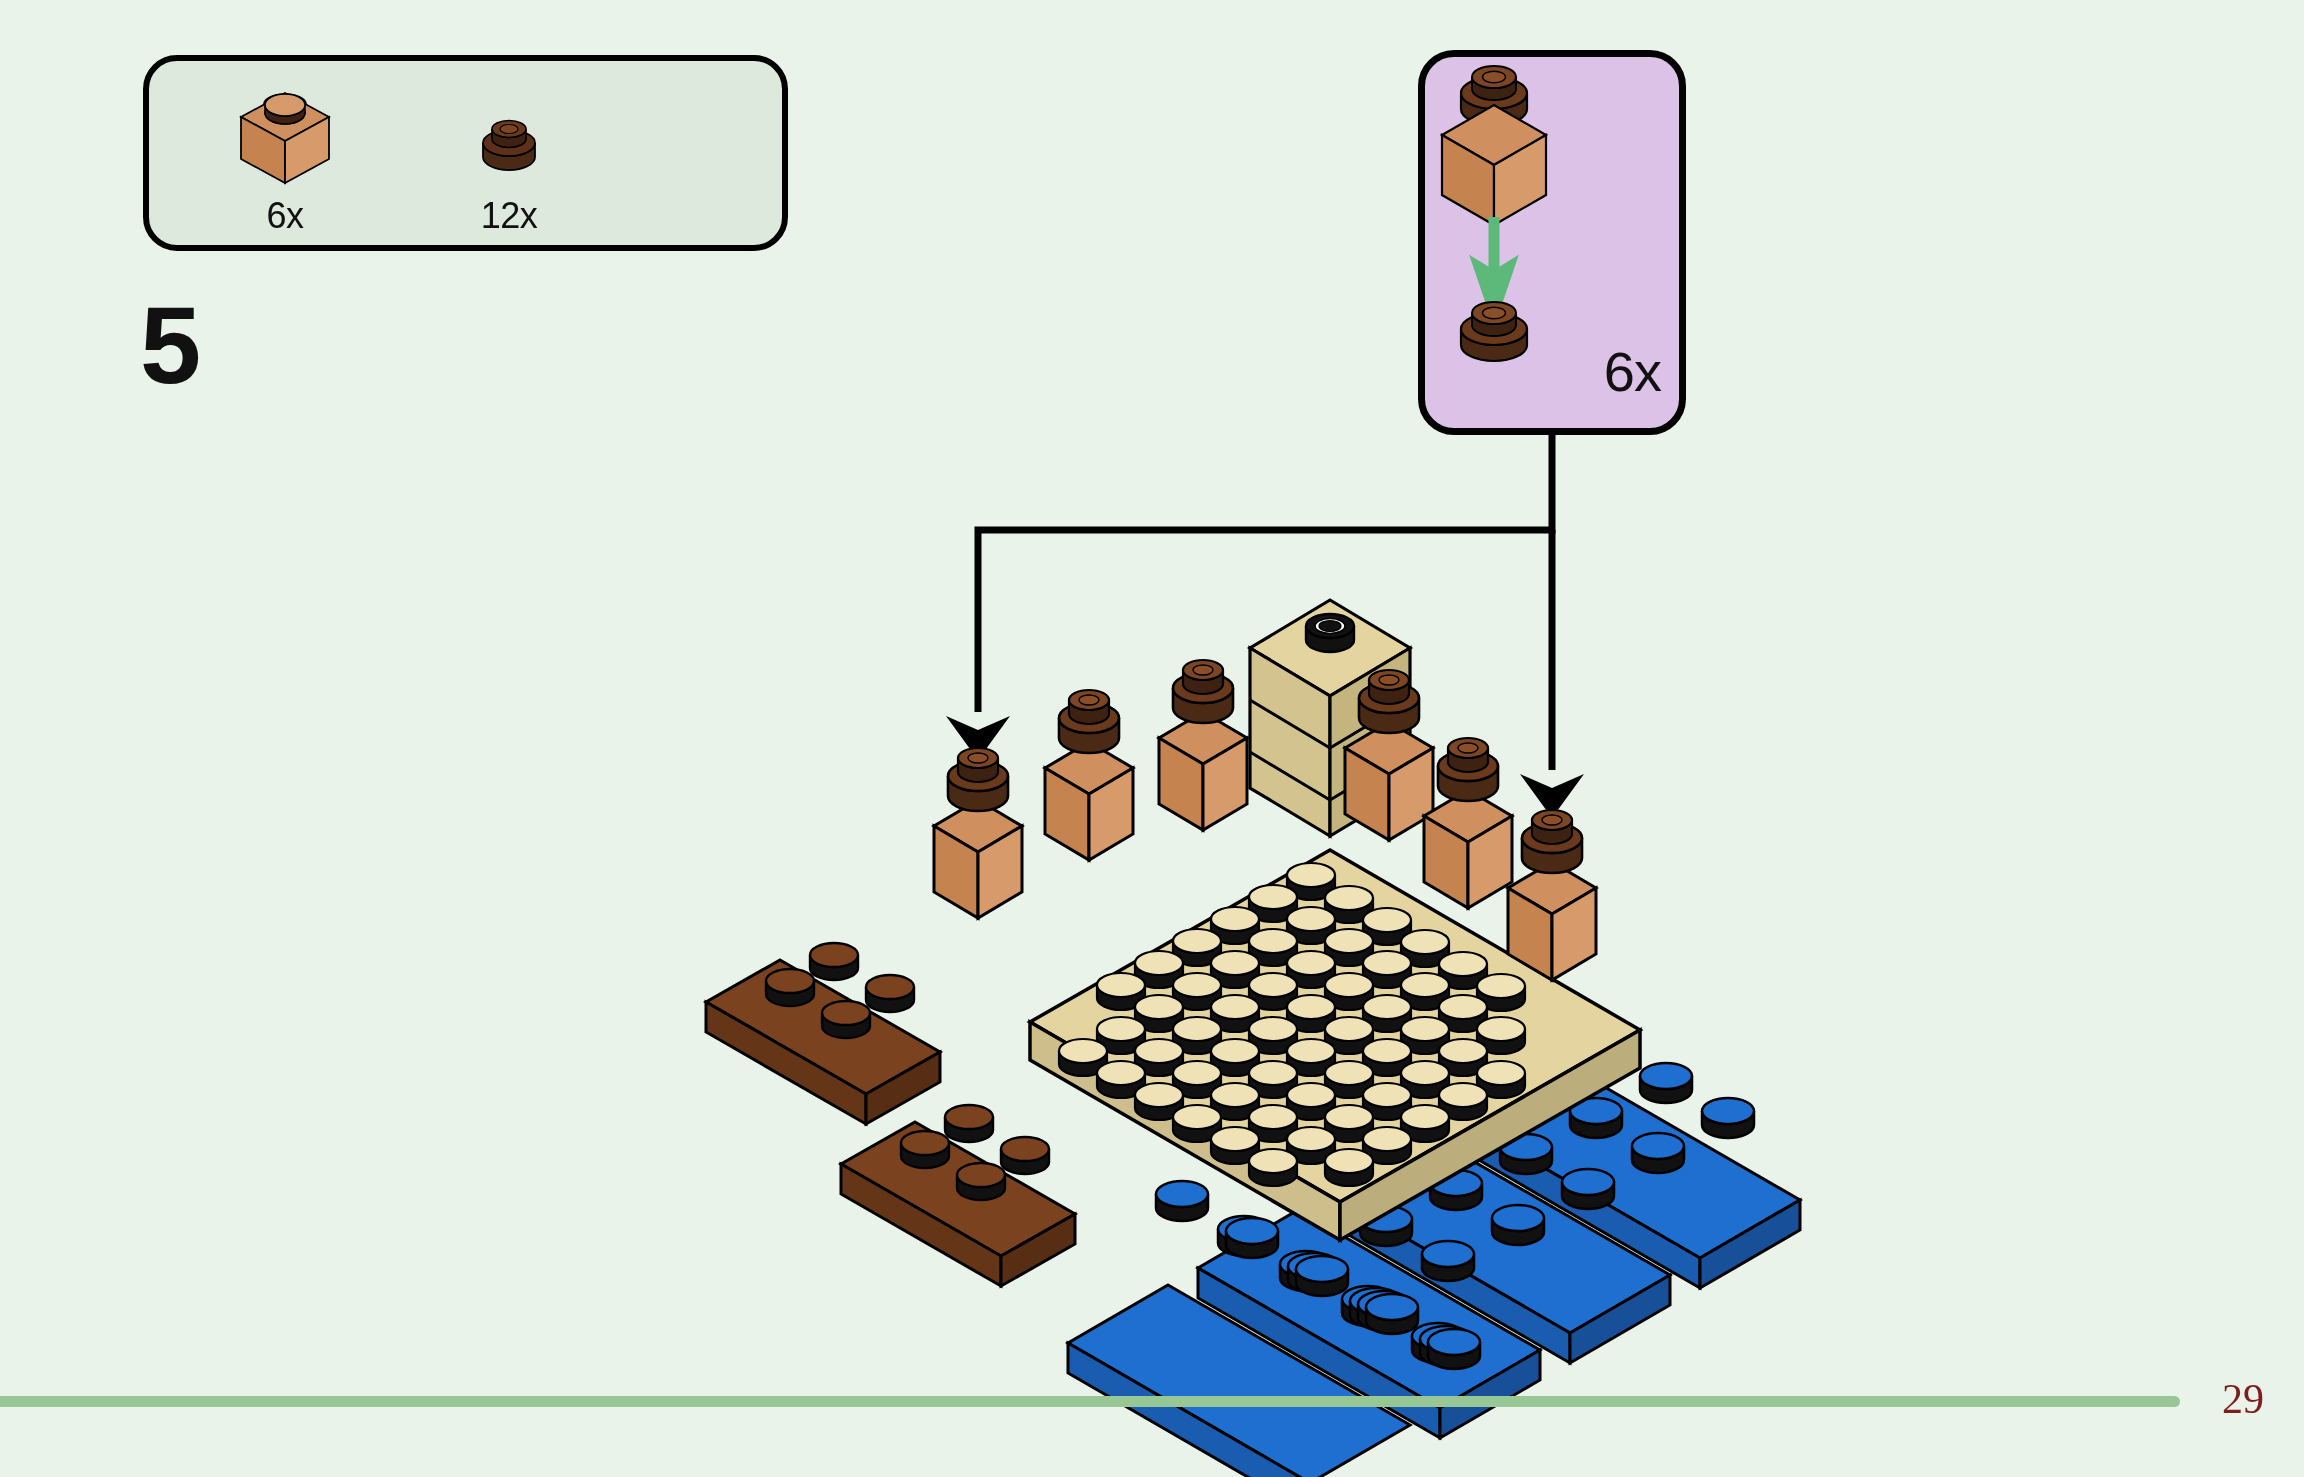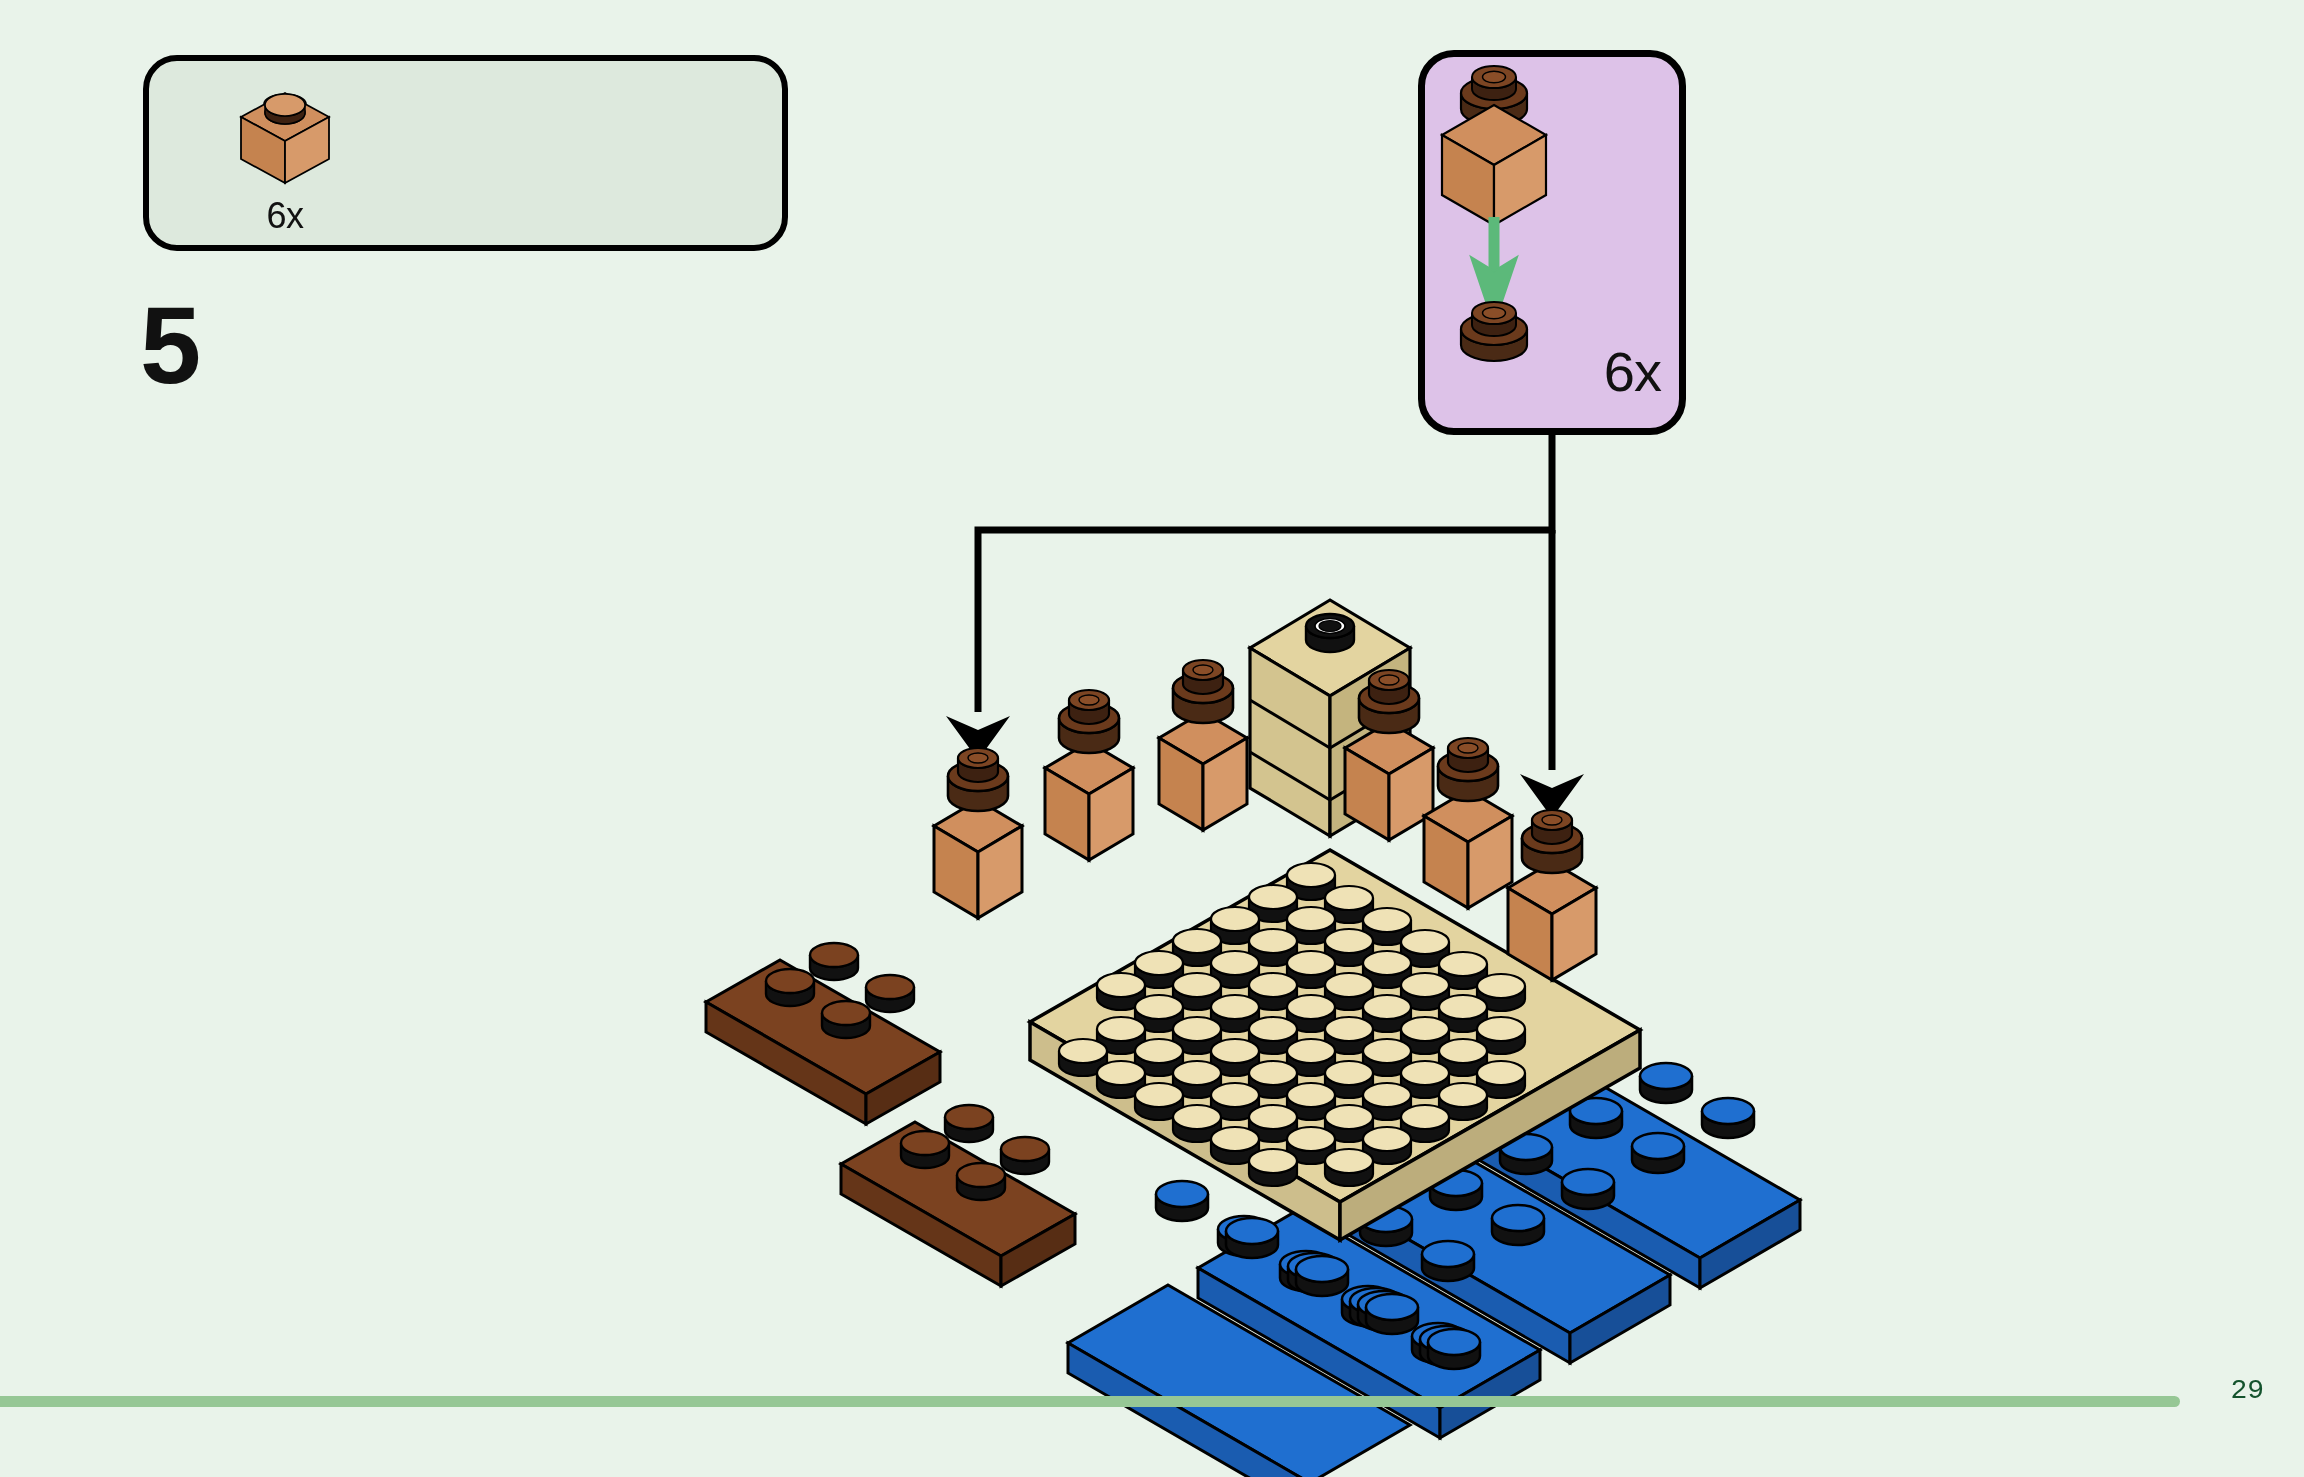--- a/index.html
+++ b/index.html
@@ -94,23 +94,23 @@
     top: 1396px;
     width: 2180px;
     height: 11px;
     background: #96c795;
     border-radius: 0 6px 6px 0;
   }
   #page-number {
     position: absolute;
     right: 40px;
     top: 1375px;
-    font-size: 28px;
-    color: #14532d;
-    font-family: Liberation Mono, monospace;
+    font-size: 42px;
+    color: #7f1d1d;
+    font-family: Liberation Serif, serif;
   }
 </style>
 </head>
 <body>
 
 <div id="parts-box">
 
   <div class="part-entry" id="part-entry-1">
     <div class="part-art">
       <svg width="110" height="104" viewBox="0 0 110 104">
@@ -126,20 +126,36 @@
         <ellipse cx="55" cy="16" rx="20" ry="11" fill="#d79a6a" stroke="#000" stroke-width="1.5"></ellipse>
 
         <path d="M11 28 L55 52 L55 94 L11 70 Z" fill="#c5834f" stroke="#000" stroke-width="1.8"></path>
 
         <path d="M99 28 L55 52 L55 94 L99 70 Z" fill="#d79a6a" stroke="#000" stroke-width="1.8"></path>
       </svg>
     </div>
     <div class="qty">6x</div>
   </div>
 
+  <div class="part-entry" id="part-entry-2">
+    <div class="part-art">
+      <svg width="110" height="104" viewBox="0 0 110 104">
+        <g transform="translate(0,26)">
+
+          <path d="M29 42 L29 28 A26 13 0 0 0 81 28 L81 42 A26 13 0 0 1 29 42 Z" fill="#4a2a15" stroke="#000" stroke-width="1.8"></path>
+          <ellipse cx="55" cy="28" rx="26" ry="13" fill="#5e3018" stroke="#000" stroke-width="1.8"></ellipse>
+
+          <path d="M38 24 L38 14 A17 8.5 0 0 0 72 14 L72 24 A17 8.5 0 0 1 38 24 Z" fill="#3d2111" stroke="#000" stroke-width="1.6"></path>
+          <ellipse cx="55" cy="14" rx="17" ry="8.5" fill="#6b3a1c" stroke="#000" stroke-width="1.6"></ellipse>
+          <ellipse cx="55" cy="14" rx="9" ry="4.5" fill="#7c4523" stroke="#000" stroke-width="1.2"></ellipse>
+        </g>
+      </svg>
+    </div>
+    <div class="qty">12x</div>
+  </div>
 
 </div>
 
 <div id="step-number">5</div>
 
 <div id="callout-box">
   <svg width="254" height="371" viewBox="0 0 254 371" style="position:absolute;left:0;top:0;">
 
     <g transform="translate(-10,0)">
 

